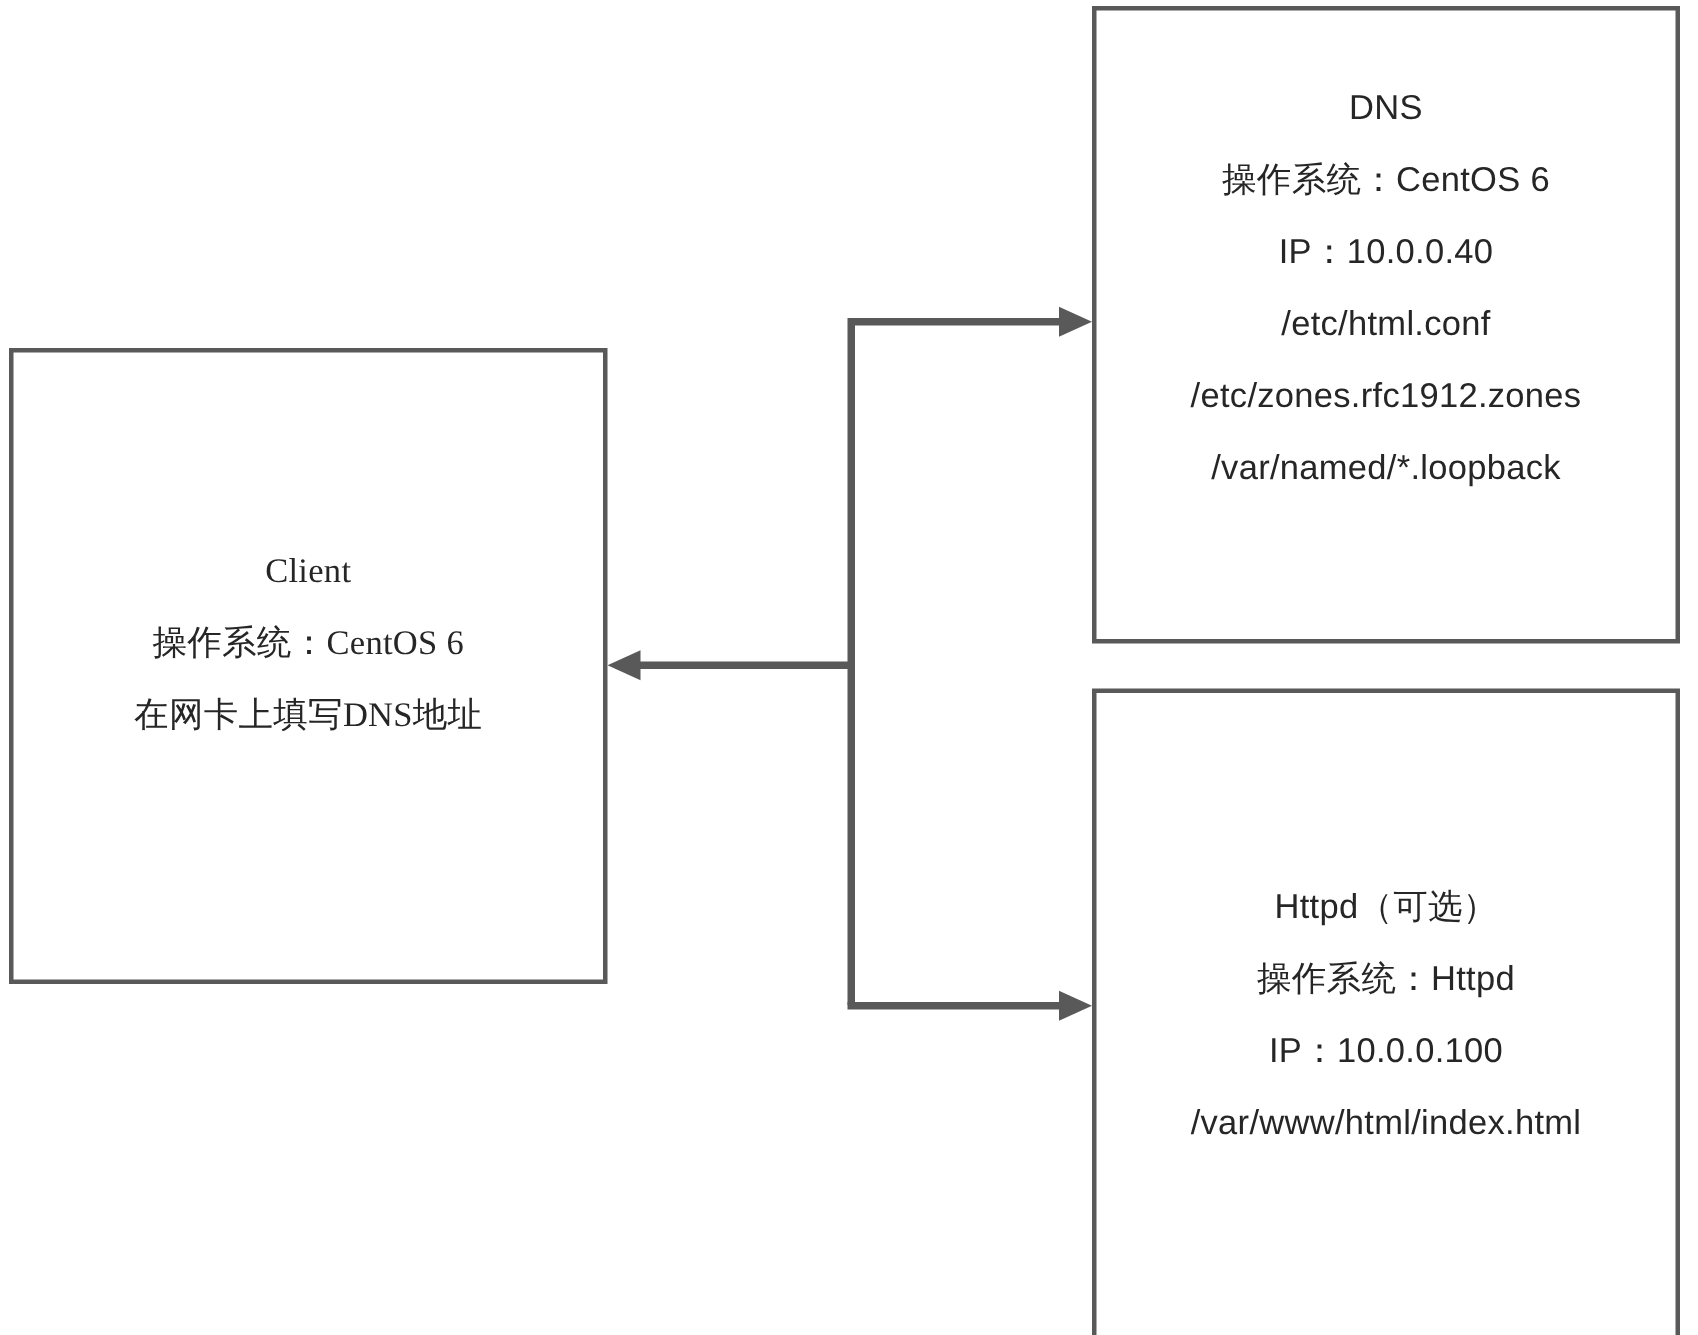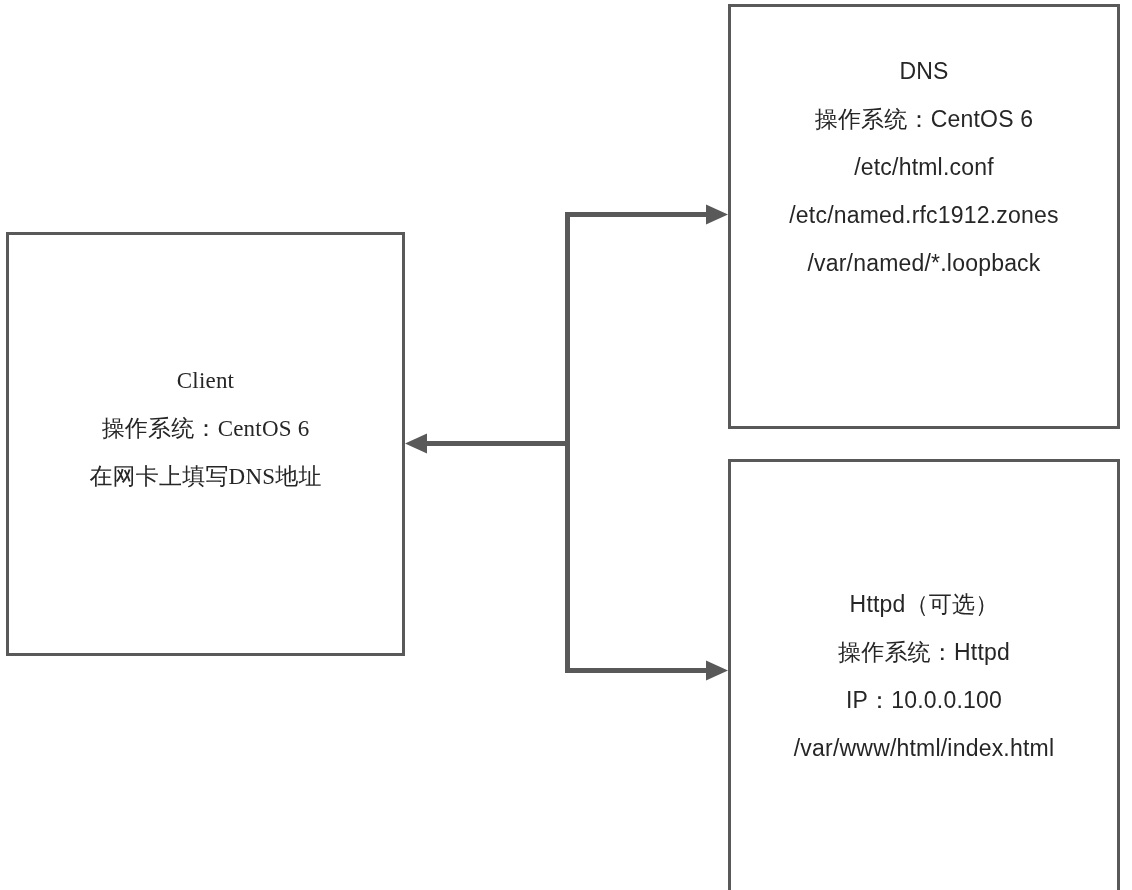--- a/index.html
+++ b/index.html
@@ -93,22 +93,23 @@
     <polygon points="405,443.5 427,433.5 427,453.5" fill="#595959"></polygon>
 
     <line x1="565" y1="670.5" x2="710" y2="670.5" stroke="#595959" stroke-width="5"></line>
     <polygon points="728,670.5 706,680.5 706,660.5" fill="#595959"></polygon>
   </svg>
 
   <div class="node" id="node-dns">
     <div class="node-lines">
       <div class="line">DNS</div>
       <div class="line">操作系统：CentOS 6</div>
+      <div class="line">IP：10.0.0.40</div>
       <div class="line">/etc/html.conf</div>
-      <div class="line">/etc/named.rfc1912.zones</div>
+      <div class="line">/etc/zones.rfc1912.zones</div>
       <div class="line">/var/named/*.loopback</div>
     </div>
   </div>
 
   <div class="node" id="node-client">
     <div class="node-lines">
       <div class="line">Client</div>
       <div class="line">操作系统：CentOS 6</div>
       <div class="line">在网卡上填写DNS地址</div>
     </div>

